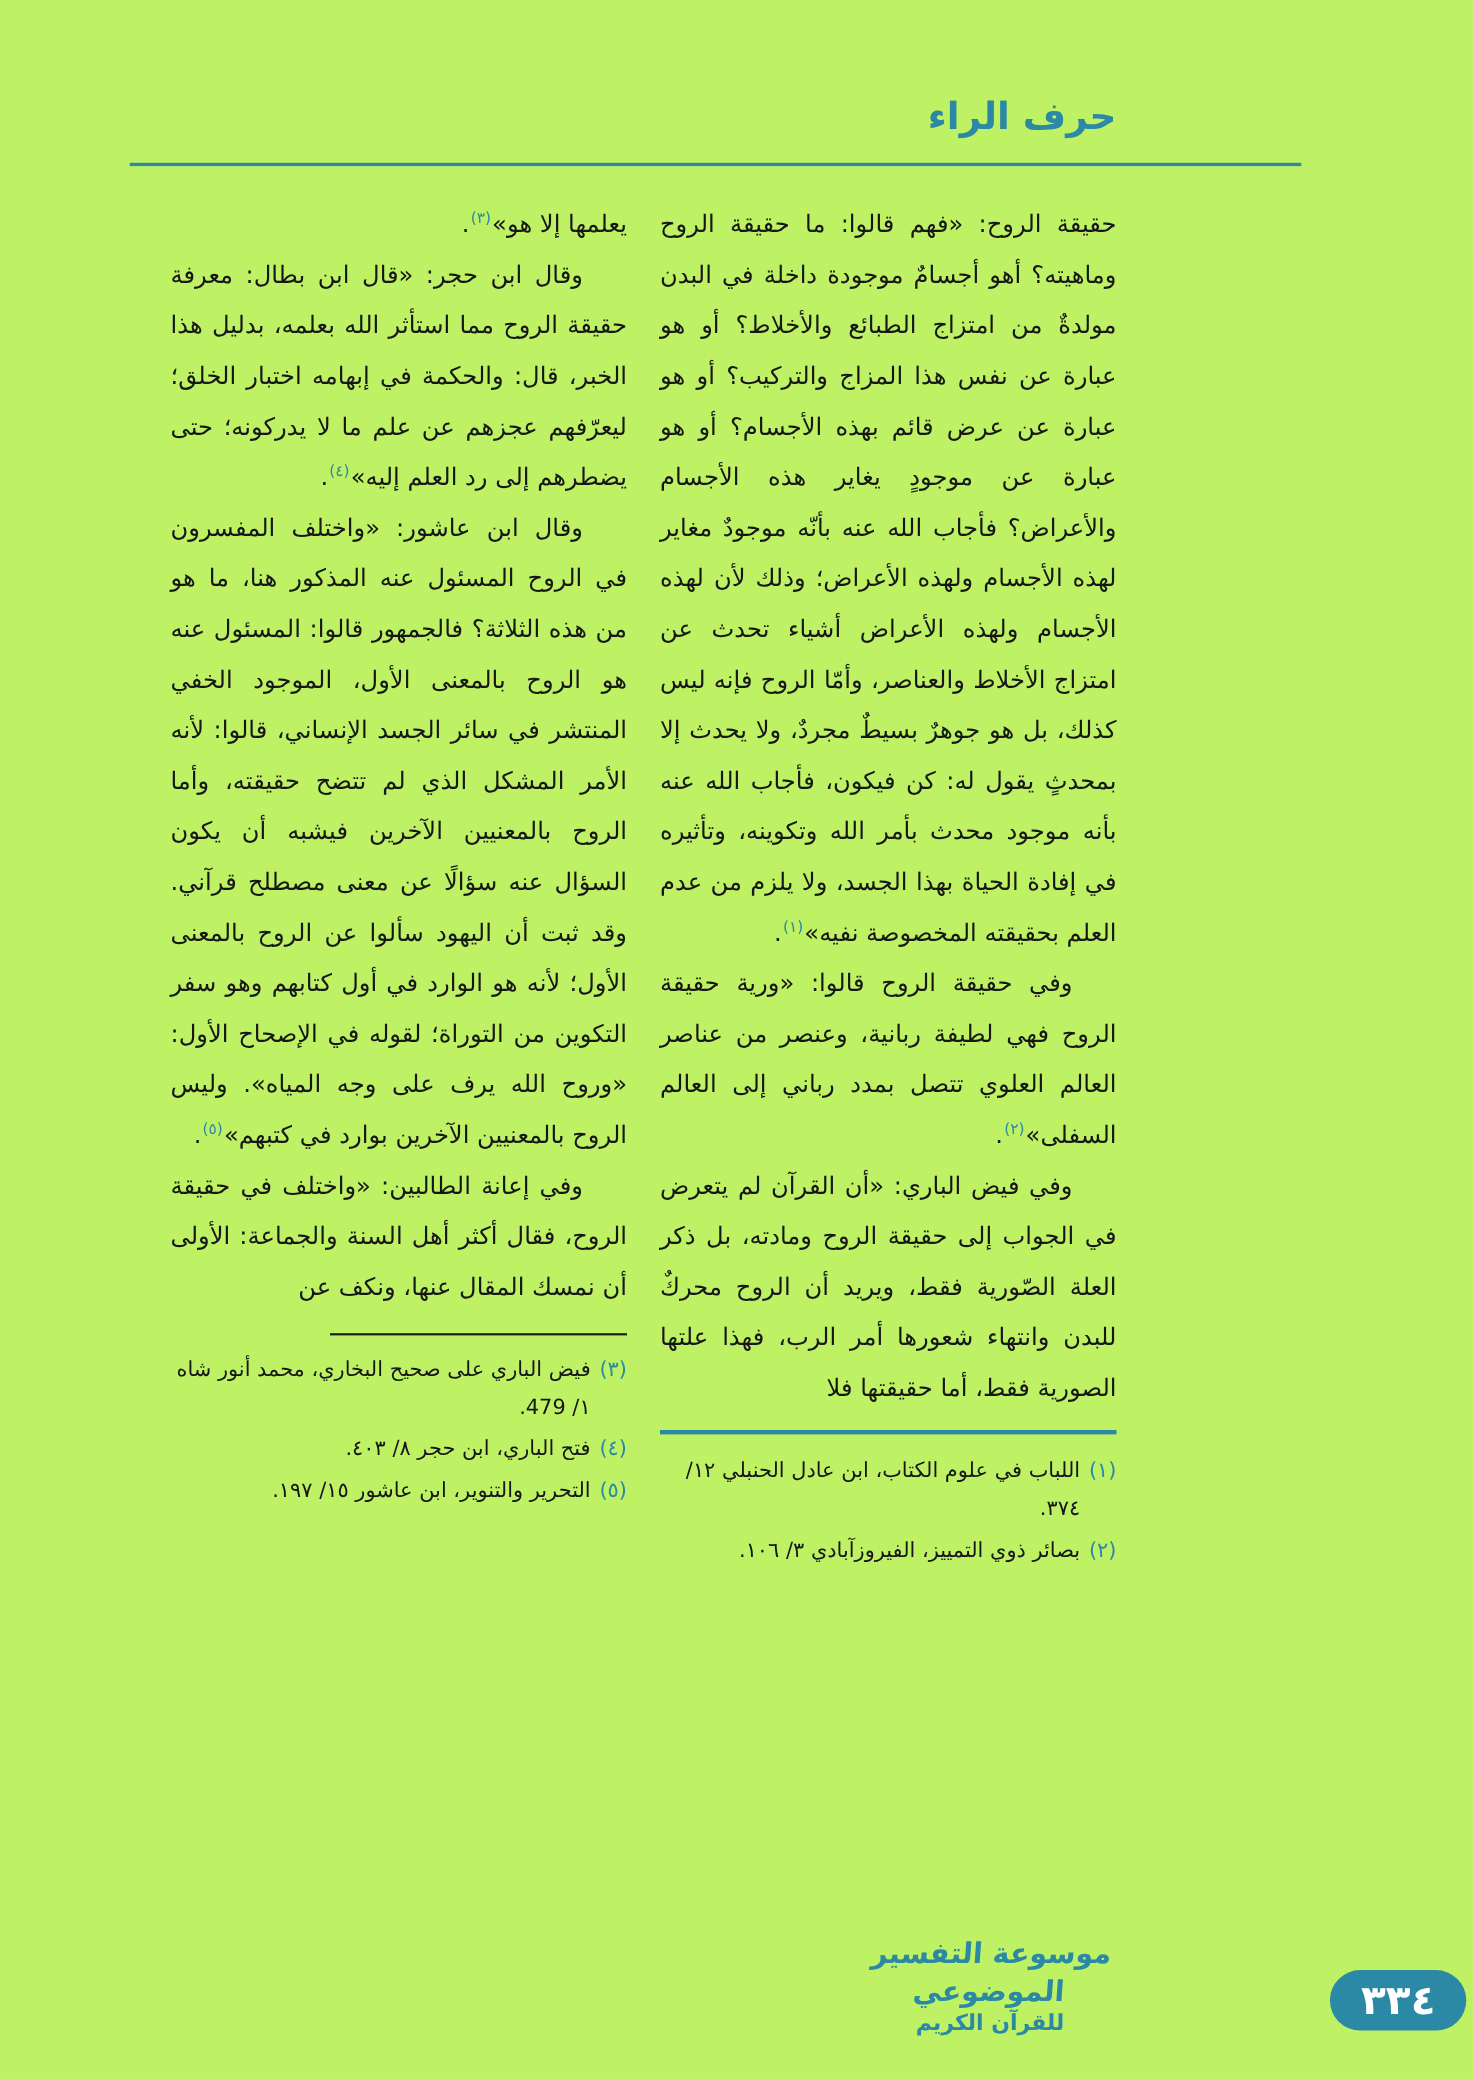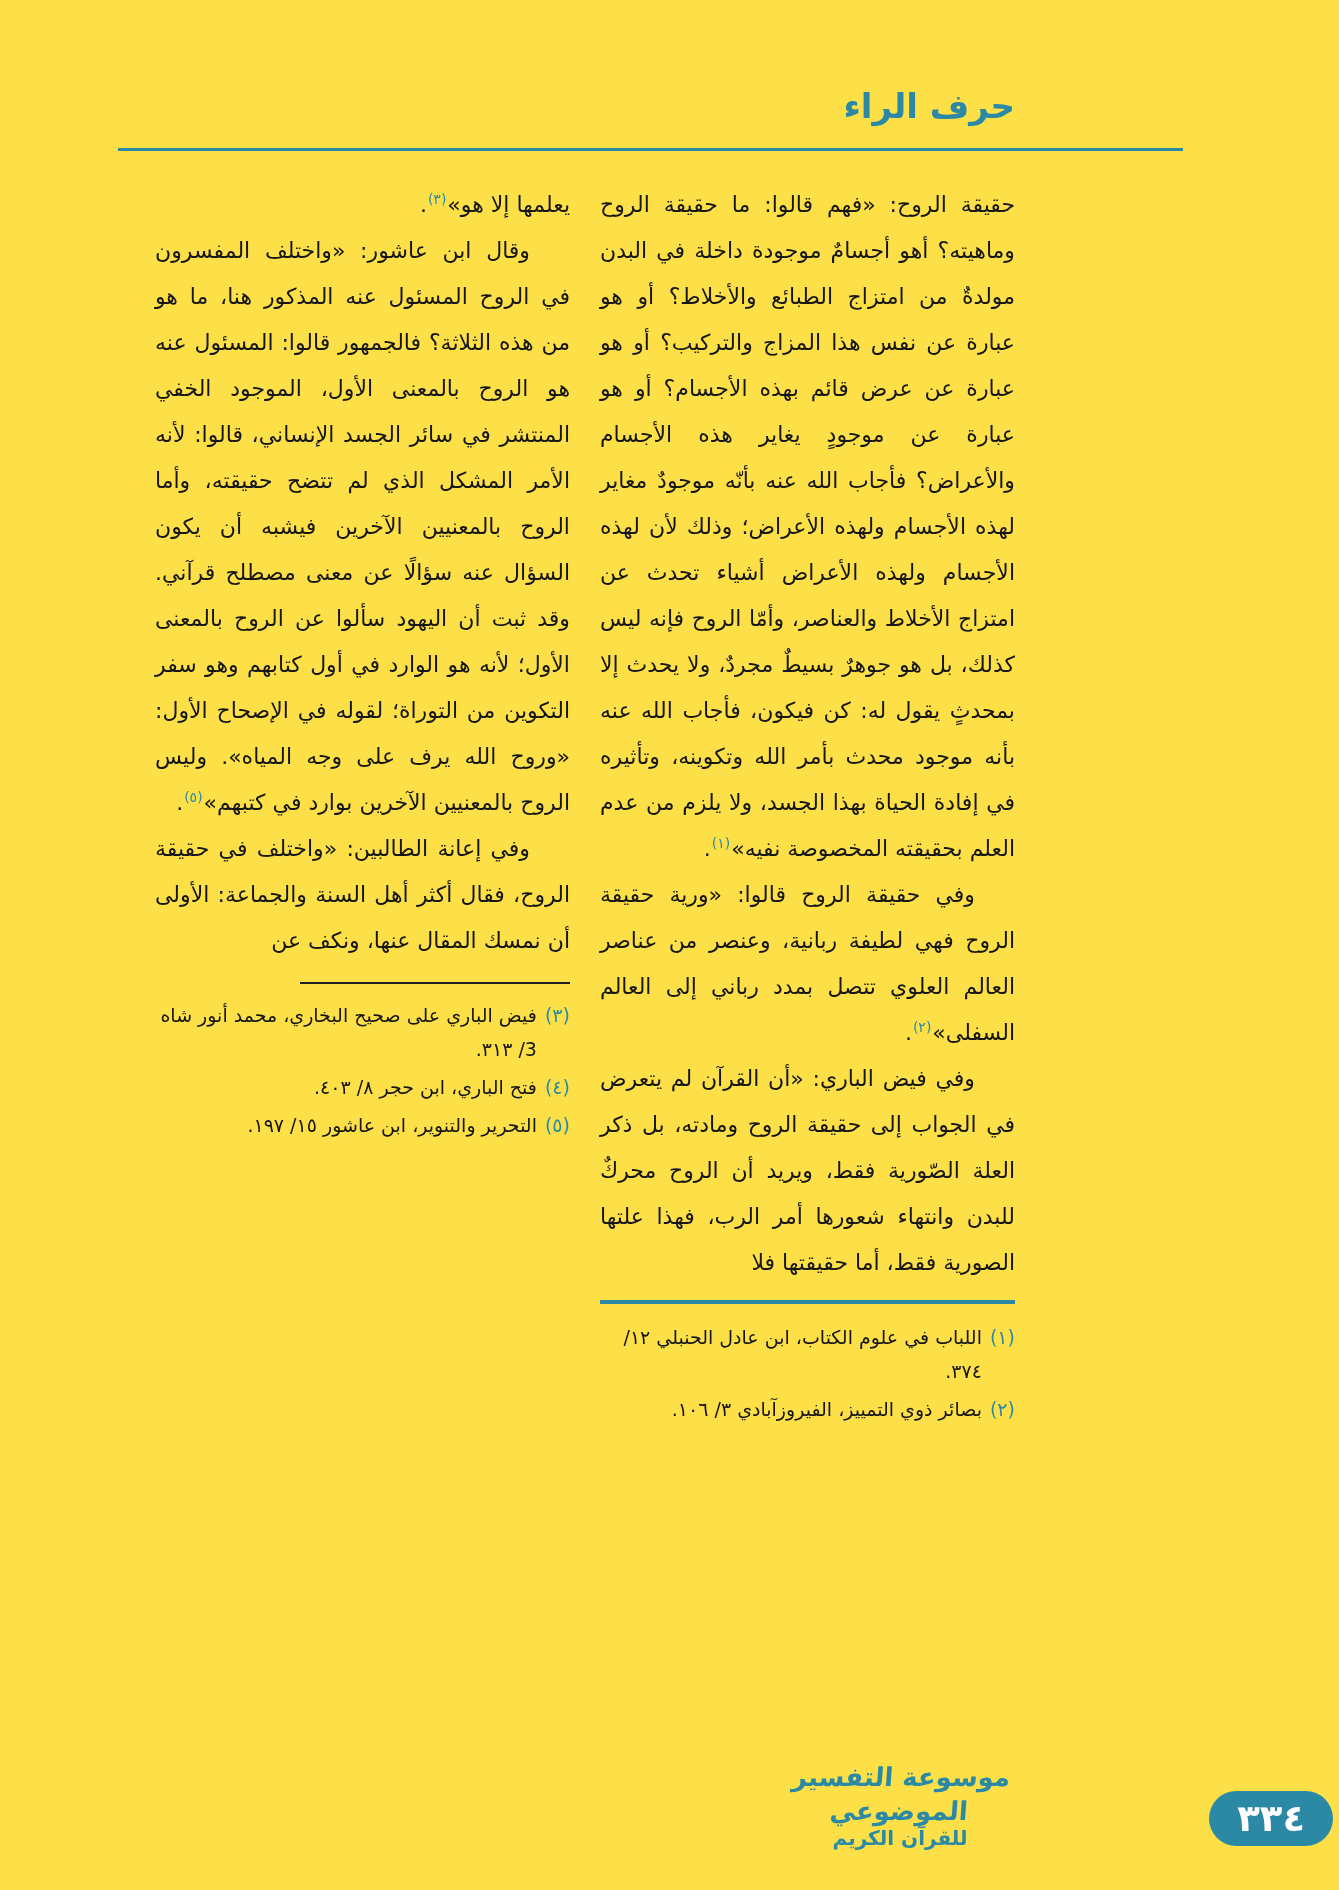--- a/index.html
+++ b/index.html
@@ -3,21 +3,21 @@
 <meta charset="utf-8">
 <style>
   :root{
     --accent:#2b89a5;
     --ink:#161616;
   }
   html,body{margin:0;padding:0;background:#e9e9e9;}
   .page{
     position:relative;
     width:1339px;height:1890px;
-    background:#fde047;
+    background:#bef264;
     direction:rtl;
     font-family:"DejaVu Sans", sans-serif;
     color:var(--ink);
     overflow:hidden;
     margin:0 auto;
   }
   
   .chapter-title{
     position:absolute;
     top:86px;
@@ -147,29 +147,30 @@
         </div>
         <div class="footnote">
           <span class="fn-marker">(٢)</span>
           <span class="fn-text">بصائر ذوي التمييز، الفيروزآبادي ٣/ ١٠٦.</span>
         </div>
       </div>
     </section>
 
     <section class="col">
       <p class="body-par"><span>يعلمها إلا هو»</span><sup class="note-ref">(٣)</sup><span>.</span></p>
+      <p class="body-par indent"><span>وقال ابن حجر: «قال ابن بطال: معرفة حقيقة الروح مما استأثر الله بعلمه، بدليل هذا الخبر، قال: والحكمة في إبهامه اختبار الخلق؛ ليعرّفهم عجزهم عن علم ما لا يدركونه؛ حتى يضطرهم إلى رد العلم إليه»</span><sup class="note-ref">(٤)</sup><span>.</span></p>
       <p class="body-par indent"><span>وقال ابن عاشور: «واختلف المفسرون في الروح المسئول عنه المذكور هنا، ما هو من هذه الثلاثة؟ فالجمهور قالوا: المسئول عنه هو الروح بالمعنى الأول، الموجود الخفي المنتشر في سائر الجسد الإنساني، قالوا: لأنه الأمر المشكل الذي لم تتضح حقيقته، وأما الروح بالمعنيين الآخرين فيشبه أن يكون السؤال عنه سؤالًا عن معنى مصطلح قرآني. وقد ثبت أن اليهود سألوا عن الروح بالمعنى الأول؛ لأنه هو الوارد في أول كتابهم وهو سفر التكوين من التوراة؛ لقوله في الإصحاح الأول: «وروح الله يرف على وجه المياه». وليس الروح بالمعنيين الآخرين بوارد في كتبهم»</span><sup class="note-ref">(٥)</sup><span>.</span></p>
       <p class="body-par indent"><span>وفي إعانة الطالبين: «واختلف في حقيقة الروح، فقال أكثر أهل السنة والجماعة: الأولى أن نمسك المقال عنها، ونكف عن</span><sup class="note-ref"></sup><span></span></p>
 
       <div class="sep-left"></div>
 
       <div class="footnotes">
         <div class="footnote">
           <span class="fn-marker">(٣)</span>
-          <span class="fn-text">فيض الباري على صحيح البخاري، محمد أنور شاه 3/ ٣١٣.</span>
+          <span class="fn-text">فيض الباري على صحيح البخاري، محمد أنور شاه ١/ 479.</span>
         </div>
         <div class="footnote">
           <span class="fn-marker">(٤)</span>
           <span class="fn-text">فتح الباري، ابن حجر ٨/ ٤٠٣.</span>
         </div>
         <div class="footnote">
           <span class="fn-marker">(٥)</span>
           <span class="fn-text">التحرير والتنوير، ابن عاشور ١٥/ ١٩٧.</span>
         </div>
       </div>

